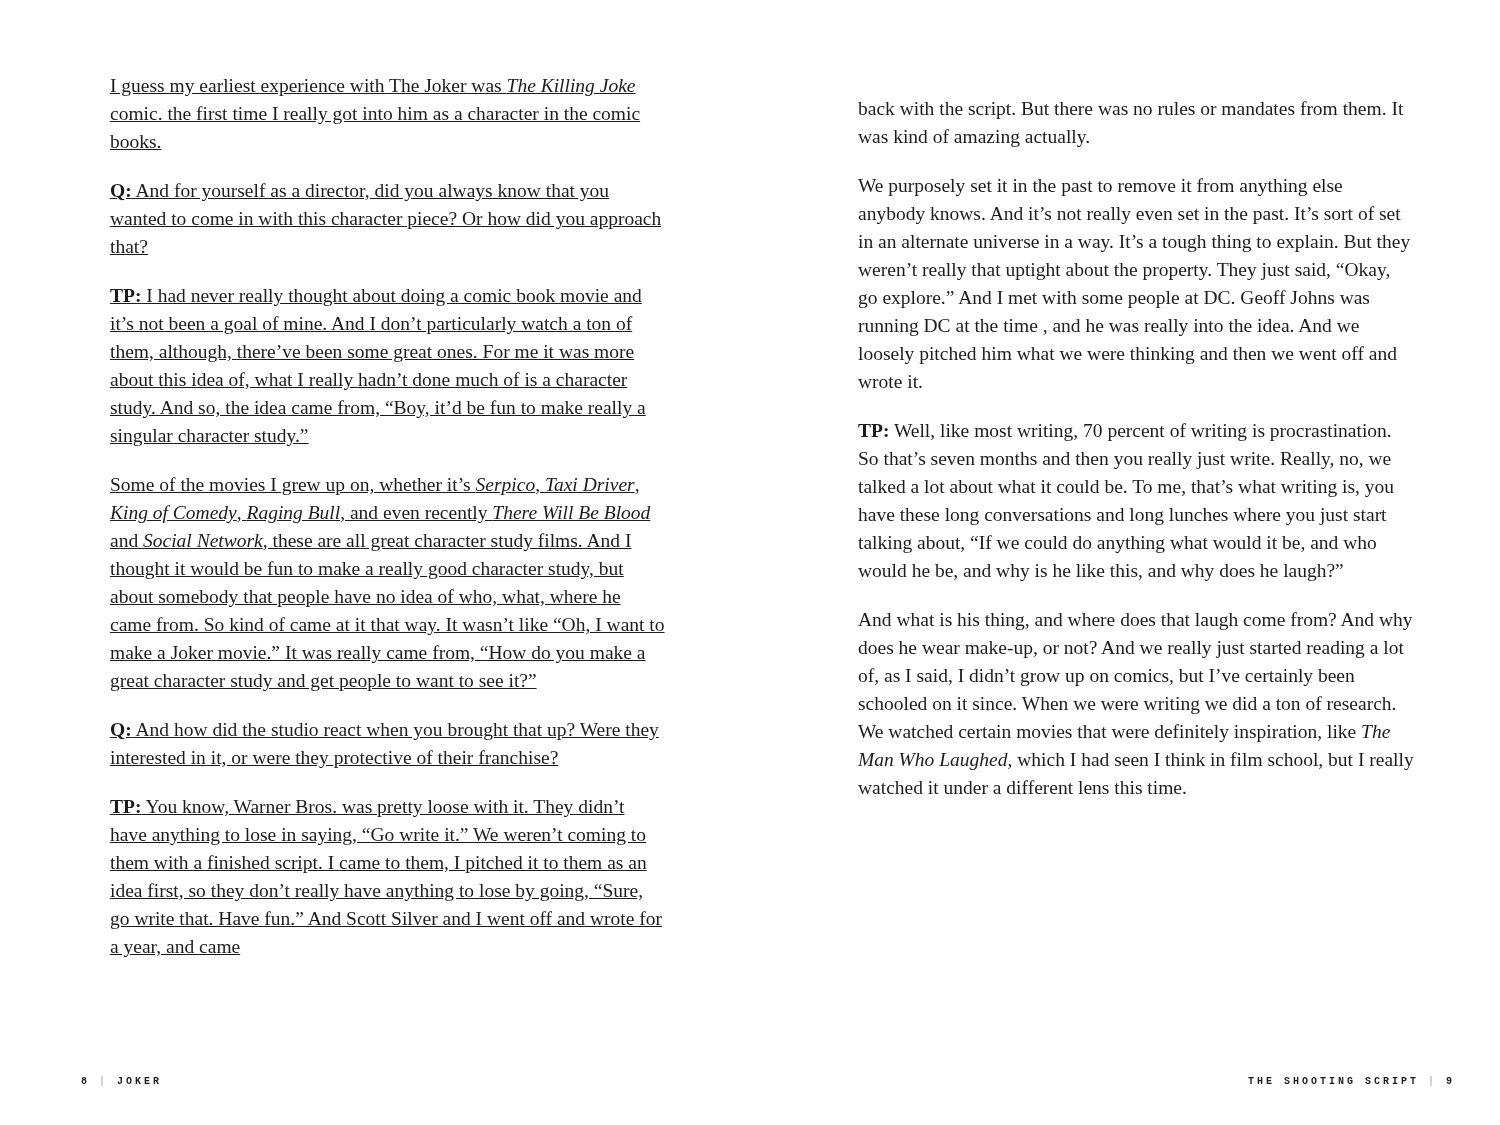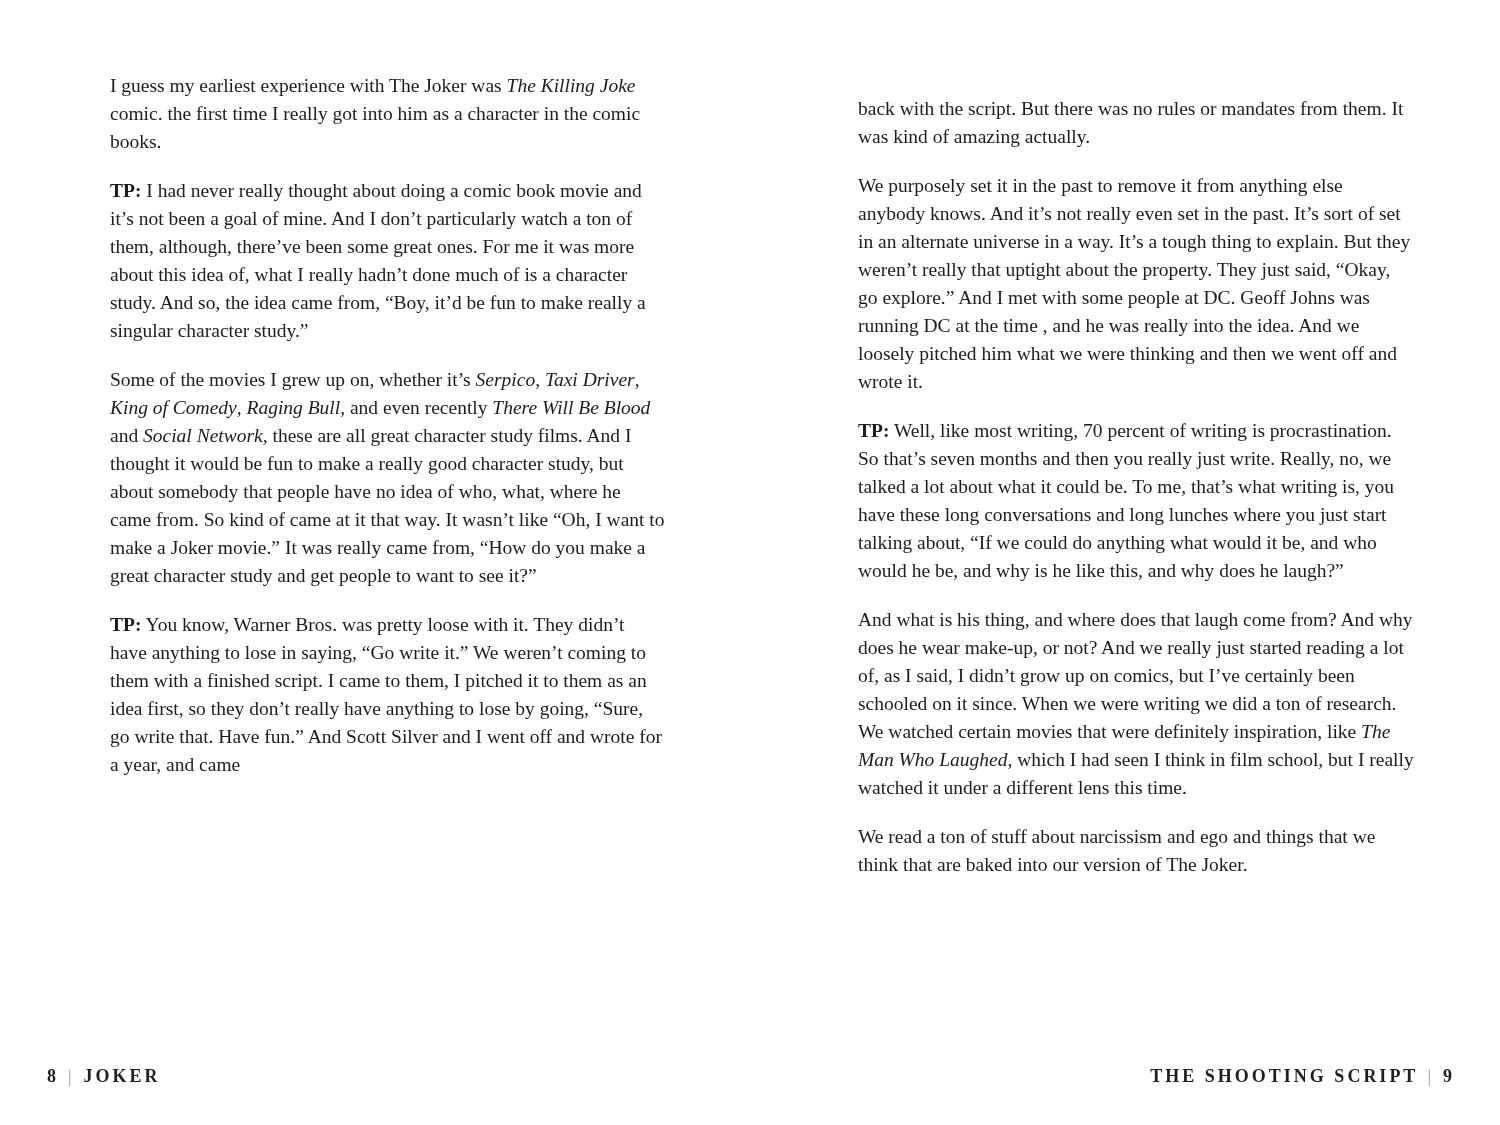--- a/index.html
+++ b/index.html
@@ -30,69 +30,71 @@
   .page-right { left: 750px; }
   .text-col {
     position: absolute;
     top: 72px;
     width: 556px;
     font-size: 19.5px;
     line-height: 28px;
     color: #1c1c1c;
     text-rendering: optimizeLegibility;
   }
-  .page-left  .text-col { left: 110px; }
+  .page-left  .text-col { left: 110px; text-decoration: underline; }
   .page-right .text-col { left: 108px; margin-top: 23px; }
   .para {
     margin: 0 0 21px 0;
     padding: 0;
   }
   .para strong { font-weight: bold; }
   .para em { font-style: italic; }
   .page-footer {
     position: absolute;
     bottom: 38px;
-    font-family: Liberation Serif, serif;
-    font-size: 18px;
+    font-family: Liberation Mono, monospace;
+    font-size: 10px;
     font-weight: bold;
     letter-spacing: 3px;
     color: #1f1f1f;
     white-space: nowrap;
+    margin-left: 34px;
   }
   .footer-left  { left: 47px; }
   .footer-right { right: 45px; }
   .page-footer .sep {
     color: #9a9a9a;
     font-weight: normal;
     margin: 0 9px;
   }
 </style>
 </head>
 <body>
 
 <div class="spread">
 
   <section class="page page-left">
     <div class="text-col">
         <p class="para"><span>I guess my earliest experience with The Joker was </span><em>The Killing Joke</em><span> comic. the first time I really got into him as a character in the comic books.</span></p>
+        <p class="para"><strong>Q:</strong><span> And for yourself as a director, did you always know that you wanted to come in with this character piece? Or how did you approach that?</span></p>
         <p class="para"><strong>TP:</strong><span> I had never really thought about doing a comic book movie and it’s not been a goal of mine. And I don’t particularly watch a ton of them, although, there’ve been some great ones. For me it was more about this idea of, what I really hadn’t done much of is a character study. And so, the idea came from, “Boy, it’d be fun to make really a singular character study.”</span></p>
         <p class="para"><span>Some of the movies I grew up on, whether it’s </span><em>Serpico</em><span>, </span><em>Taxi Driver</em><span>, </span><em>King of Comedy</em><span>, </span><em>Raging Bull</em><span>, and even recently </span><em>There Will Be Blood</em><span> and </span><em>Social Network</em><span>, these are all great character study films. And I thought it would be fun to make a really good character study, but about somebody that people have no idea of who, what, where he came from. So kind of came at it that way. It wasn’t like “Oh, I want to make a Joker movie.” It was really came from, “How do you make a great character study and get people to want to see it?”</span></p>
+        <p class="para"><strong>Q:</strong><span> And how did the studio react when you brought that up? Were they interested in it, or were they protective of their franchise?</span></p>
         <p class="para"><strong>TP:</strong><span> You know, Warner Bros. was pretty loose with it. They didn’t have anything to lose in saying, “Go write it.” We weren’t coming to them with a finished script. I came to them, I pitched it to them as an idea first, so they don’t really have anything to lose by going, “Sure, go write that. Have fun.” And Scott Silver and I went off and wrote for a year, and came</span></p>
       </div>
     <footer class="page-footer footer-left">
       <span>8</span><span class="sep">|</span><span>JOKER</span>
     </footer>
   </section>
 
   <section class="page page-right">
     <div class="text-col">
         <p class="para"><span>back with the script. But there was no rules or mandates from them. It was kind of amazing actually.</span></p>
         <p class="para"><span>We purposely set it in the past to remove it from anything else anybody knows. And it’s not really even set in the past. It’s sort of set in an alternate universe in a way. It’s a tough thing to explain. But they weren’t really that uptight about the property. They just said, “Okay, go explore.” And I met with some people at DC. Geoff Johns was running DC at the time , and he was really into the idea. And we loosely pitched him what we were thinking and then we went off and wrote it.</span></p>
         <p class="para"><strong>TP:</strong><span> Well, like most writing, 70 percent of writing is procrastination. So that’s seven months and then you really just write. Really, no, we talked a lot about what it could be. To me, that’s what writing is, you have these long conversations and long lunches where you just start talking about, “If we could do anything what would it be, and who would he be, and why is he like this, and why does he laugh?”</span></p>
         <p class="para"><span>And what is his thing, and where does that laugh come from? And why does he wear make-up, or not? And we really just started reading a lot of, as I said, I didn’t grow up on comics, but I’ve certainly been schooled on it since. When we were writing we did a ton of research. We watched certain movies that were definitely inspiration, like </span><em>The Man Who Laughed</em><span>, which I had seen I think in film school, but I really watched it under a different lens this time.</span></p>
-        <p class="para"><span>We read a ton of stuff about narcissism and ego and things that we think that are baked into our version of The Joker.</span></p>
       </div>
     <footer class="page-footer footer-right">
       <span>THE SHOOTING SCRIPT</span><span class="sep">|</span><span>9</span>
     </footer>
   </section>
 
 </div>
 
 </body></html>

